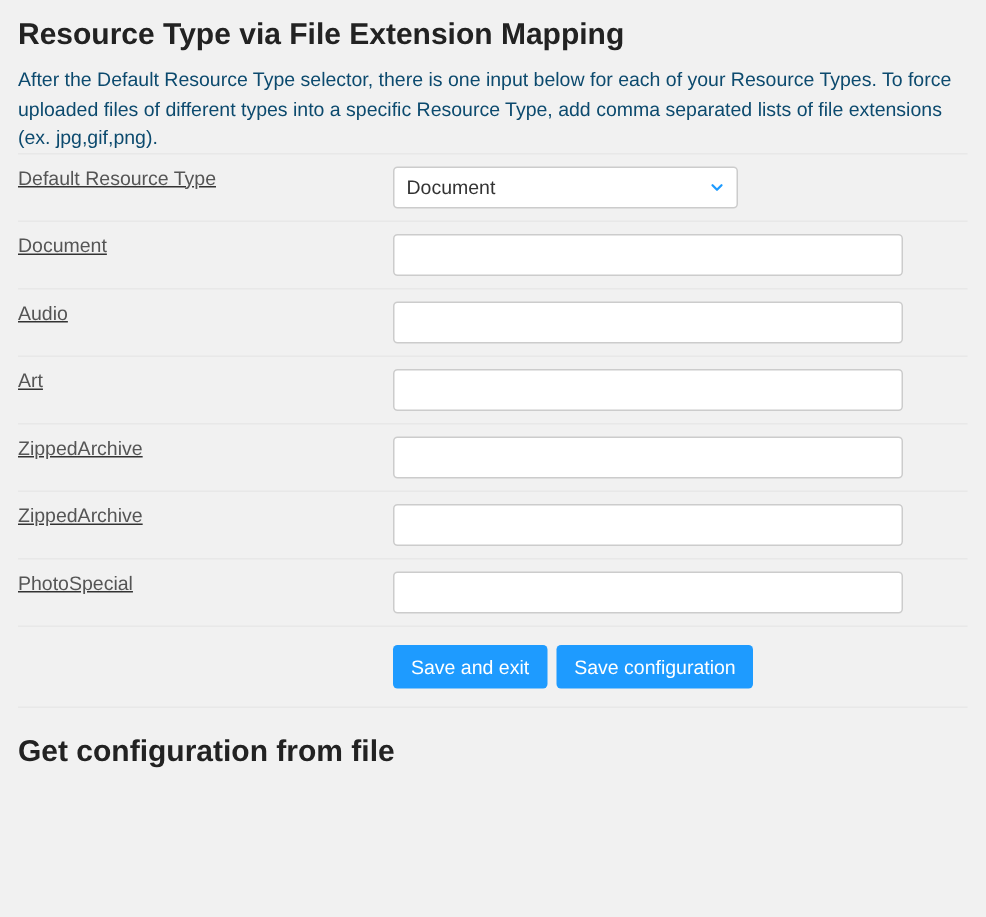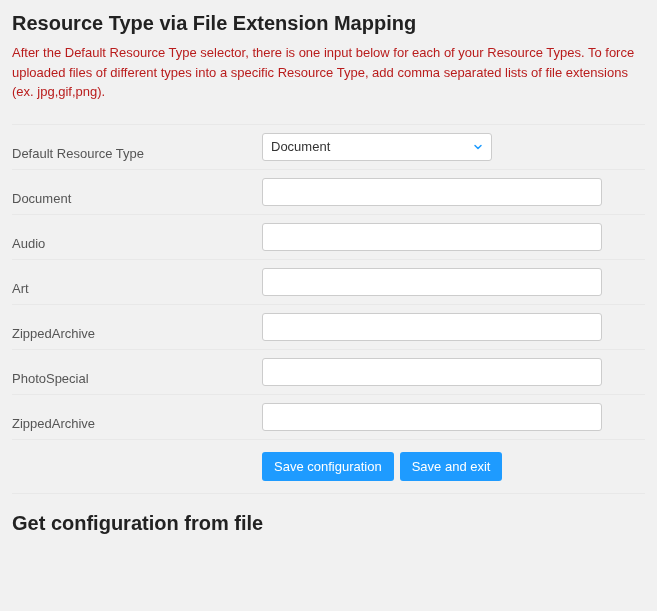--- a/index.html
+++ b/index.html
@@ -12,29 +12,29 @@
     padding: 12px 12px 16px 12px;
   }
   h2 {
     font-size: 20px;
     font-weight: 700;
     margin: 0 0 8px 0;
     color: #222;
   }
   .desc {
     font-size: 13px;
-    color: #b91c1c;
+    color: #0c4a6e;
     line-height: 1.5;
-    margin-bottom: 22px;
   }
   .row {
     display: flex;
-    align-items: flex-end;
+    align-items: flex-start;
     padding: 8px 0;
     border-top: 1px solid #e8e8e8;
+    text-decoration: underline;
   }
   .row:first-of-type { border-top: 1px solid #e8e8e8; }
   .row-label {
     flex: 0 0 250px;
     font-size: 13px;
     color: #555;
   }
   .row-field {
     flex: 1;
   }
@@ -125,31 +125,31 @@
     </div>
     <div class="row">
       <div class="row-label">Art</div>
       <div class="row-field"><input type="text" class="tf" value="" style=""></div>
     </div>
     <div class="row">
       <div class="row-label">ZippedArchive</div>
       <div class="row-field"><input type="text" class="tf" value="" style=""></div>
     </div>
     <div class="row">
-      <div class="row-label">PhotoSpecial</div>
+      <div class="row-label">ZippedArchive</div>
       <div class="row-field"><input type="text" class="tf" value="" style=""></div>
     </div>
     <div class="row">
-      <div class="row-label">ZippedArchive</div>
+      <div class="row-label">PhotoSpecial</div>
       <div class="row-field"><input type="text" class="tf" value="" style=""></div>
     </div>
   </div>
 
 <div class="actions-row">
   <div class="spacer"></div>
+  <button class="btn">Save and exit</button>
   <button class="btn">Save configuration</button>
-  <button class="btn">Save and exit</button>
 </div>
 
 <div class="section2">
   <h2>Get configuration from file</h2>
 
 </div>
 
 </body></html>

